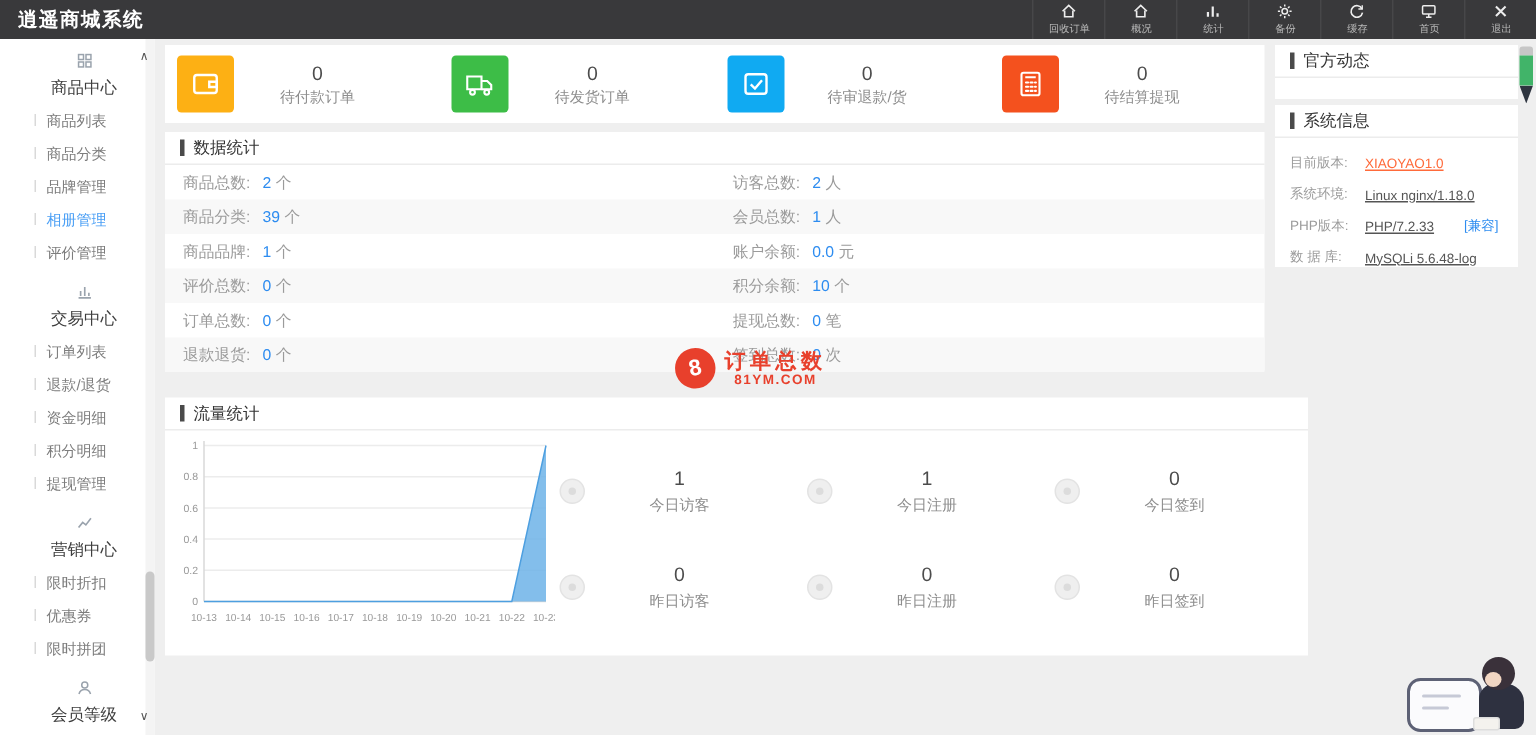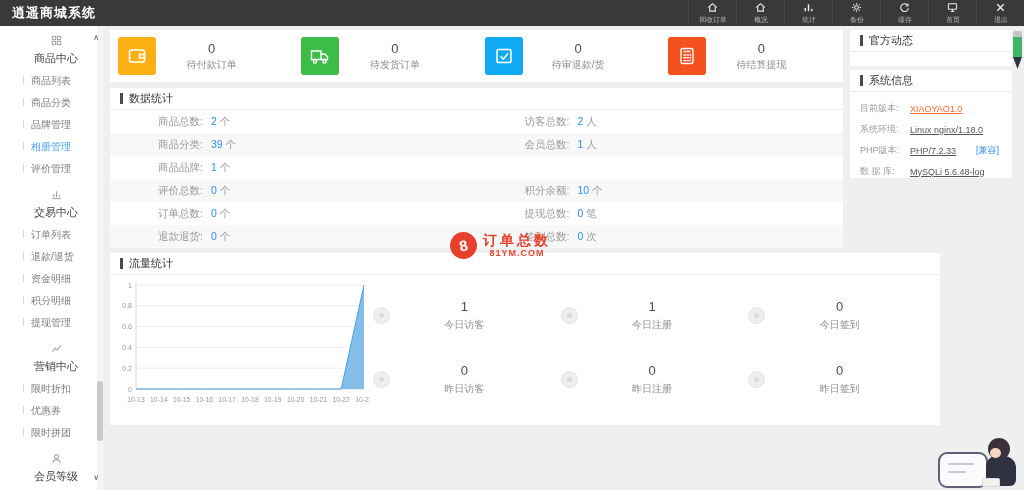--- a/index.html
+++ b/index.html
@@ -40,27 +40,27 @@
   .panel{position:absolute;background:#fff;}
   .panel-header{height:21px;display:flex;align-items:center;border-bottom:1px solid #ececec;
                 padding-left:10px;font-size:11px;color:#333;}
   .panel-header::before{content:"";width:3px;height:11px;background:#4a4a4a;margin-right:6px;}
 
   
   .data-panel{left:110px;top:88px;width:733px;height:159px;z-index:5;}
   .stat-rows{display:flex;flex-direction:column;}
   .stat-row{display:flex;height:23px;align-items:center;font-size:10.5px;}
   .stat-row:nth-child(even){background:#f8f8f8;}
-  .stat-cell{width:50%;padding-left:12px;white-space:nowrap;margin-left:36px;}
+  .stat-cell{width:50%;padding-left:12px;white-space:nowrap;}
   .stat-label{color:#9b9b9b;}
   .stat-value{color:#2d8cf0;margin-left:8px;}
   .stat-unit{color:#9b9b9b;margin-left:3px;}
 
   
-  .traffic-panel{left:110px;top:253px;width:830px;height:172px;z-index:5;}
+  .traffic-panel{left:110px;top:265px;width:762px;height:172px;z-index:5;}
   .chart-wrap{position:absolute;left:8px;top:24px;width:252px;height:142px;}
   .mini-grid{position:absolute;left:255px;right:12px;top:30px;bottom:14px;
              display:grid;grid-template-columns:1fr 1fr 1fr;grid-template-rows:1fr 1fr;}
   .mini-stat{display:flex;align-items:center;padding-left:8px;}
   .mini-icon{width:15px;height:15px;border-radius:50%;background:#efefef;border:1px solid #e3e3e3;
              position:relative;flex:0 0 auto;}
   .mini-icon::after{content:"";position:absolute;left:5px;top:5px;width:5px;height:5px;border-radius:50%;background:#dcdcdc;}
   .mini-meta{flex:1;text-align:center;margin-right:14px;}
   .mini-value{font-size:13px;color:#4c4c4c;}
   .mini-label{font-size:10px;color:#8d8d8d;margin-top:4px;}
@@ -286,20 +286,21 @@
       <div class="stat-row">
         <div class="stat-cell"><span class="stat-label">商品总数:</span><span class="stat-value">2</span><span class="stat-unit">个</span></div>
         <div class="stat-cell"><span class="stat-label">访客总数:</span><span class="stat-value">2</span><span class="stat-unit">人</span></div>
       </div>
       <div class="stat-row">
         <div class="stat-cell"><span class="stat-label">商品分类:</span><span class="stat-value">39</span><span class="stat-unit">个</span></div>
         <div class="stat-cell"><span class="stat-label">会员总数:</span><span class="stat-value">1</span><span class="stat-unit">人</span></div>
       </div>
       <div class="stat-row">
         <div class="stat-cell"><span class="stat-label">商品品牌:</span><span class="stat-value">1</span><span class="stat-unit">个</span></div>
+        <div class="stat-cell"><span class="stat-label">账户余额:</span><span class="stat-value">0.0</span><span class="stat-unit">元</span></div>
       </div>
       <div class="stat-row">
         <div class="stat-cell"><span class="stat-label">评价总数:</span><span class="stat-value">0</span><span class="stat-unit">个</span></div>
         <div class="stat-cell"><span class="stat-label">积分余额:</span><span class="stat-value">10</span><span class="stat-unit">个</span></div>
       </div>
       <div class="stat-row">
         <div class="stat-cell"><span class="stat-label">订单总数:</span><span class="stat-value">0</span><span class="stat-unit">个</span></div>
         <div class="stat-cell"><span class="stat-label">提现总数:</span><span class="stat-value">0</span><span class="stat-unit">笔</span></div>
       </div>
       <div class="stat-row">

